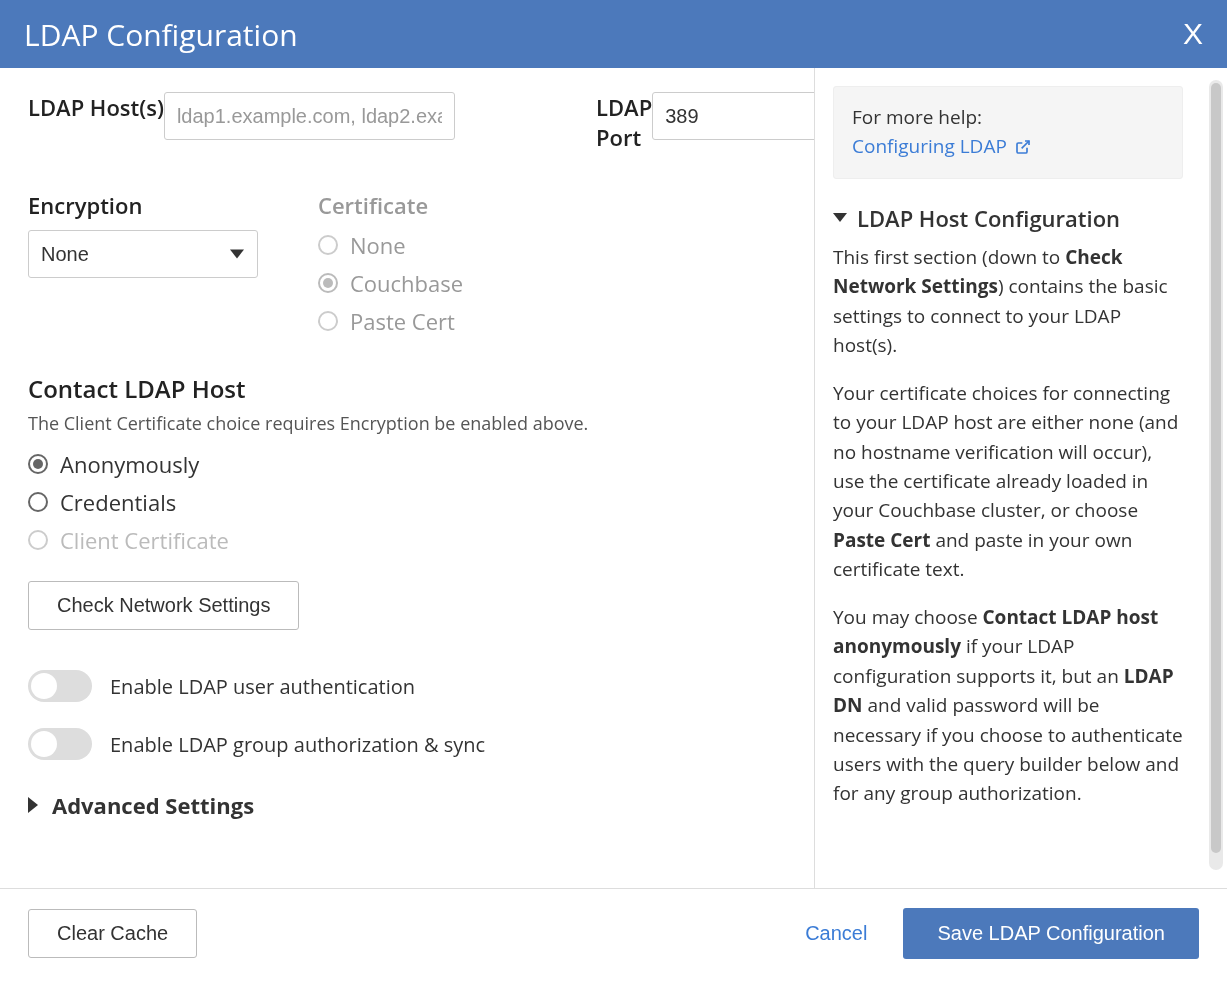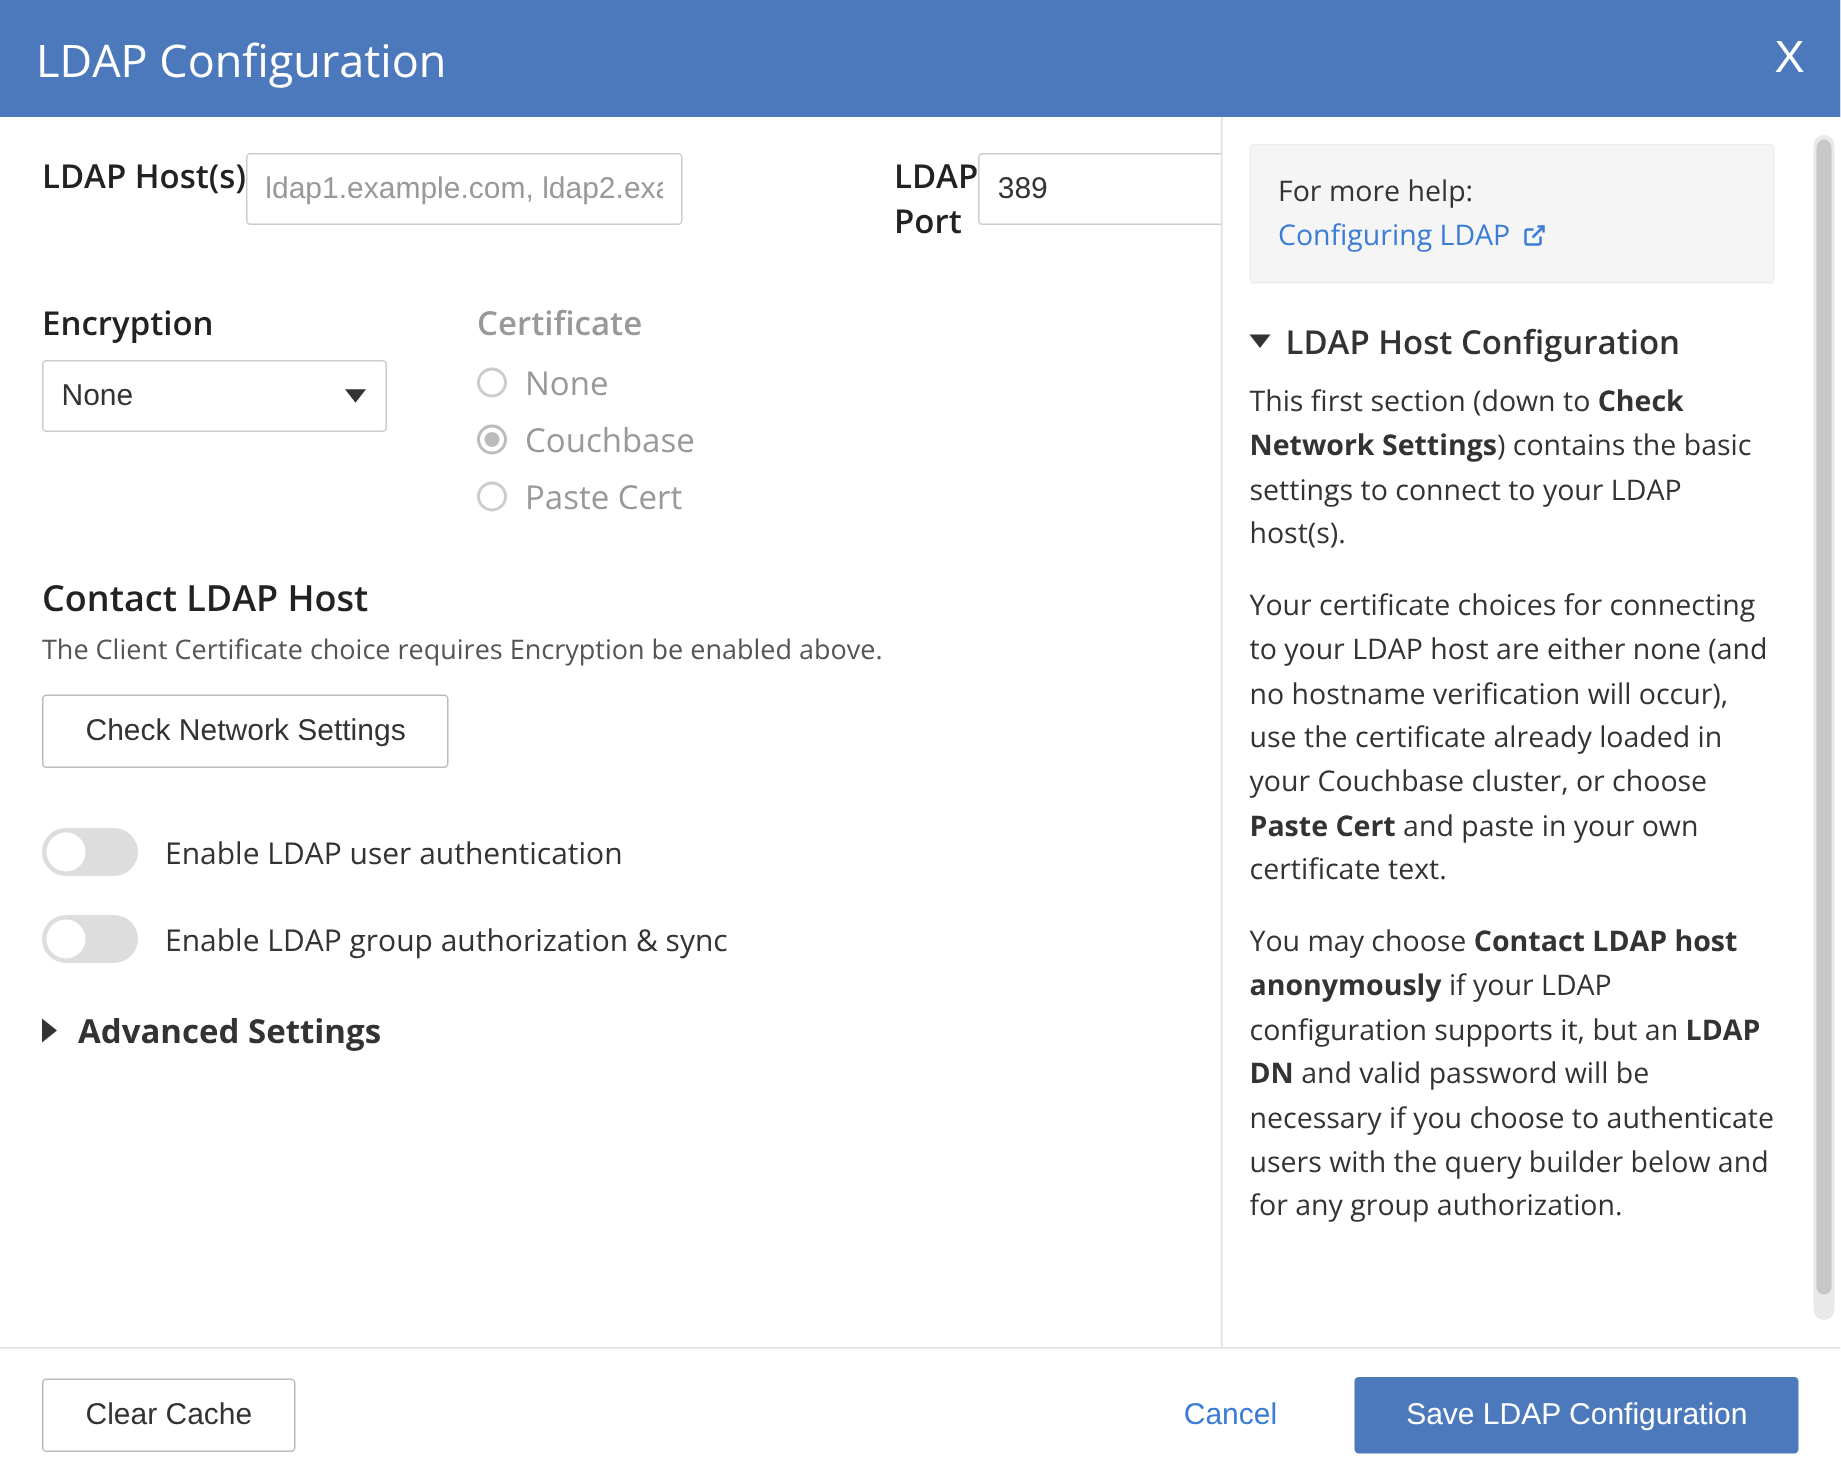--- a/index.html
+++ b/index.html
@@ -11,21 +11,21 @@
   height: 984px;
   overflow: hidden;
 }
 .modal-header {
   background: #4c79bb;
   color: #fff;
   display: flex;
   align-items: center;
   justify-content: space-between;
   padding: 16px 24px;
-  height: 78px;
+  height: 68px;
 }
 .modal-title { font-size: 30px; font-weight: 400; }
 .modal-close {
   font-size: 30px;
   font-weight: 300;
   cursor: pointer;
   font-family: Arial, sans-serif;
 }
 .modal-body {
   display: flex;
@@ -197,21 +197,21 @@
 .clear-btn {
   border: 1px solid #bbb;
   background: #fff;
   padding: 12px 28px;
   color: #333;
   text-align: center;
 }
 .spacer { flex: 1; }
 .cancel-link {
   color: #3b7cd6;
-  margin-right: 52px;
+  margin-right: 36px;
   background: none;
   border: none;
   font-size: 20px;
   cursor: pointer;
 }
 .save-btn {
   background: #4c79bb;
   color: #fff;
   border: none;
   padding: 14px 34px;
@@ -263,20 +263,34 @@
           <span class="radio disabled"></span>
           <span>Paste Cert</span>
         </div>
       </div>
     </div>
 
     <div class="section">
       <div class="section-heading">Contact LDAP Host</div>
       <div class="subtitle">The Client Certificate choice requires Encryption be enabled above.</div>
 
+      <div style="margin-top:14px;">
+        <div class="radio-line">
+          <span class="radio enabled selected"></span>
+          <span>Anonymously</span>
+        </div>
+        <div class="radio-line">
+          <span class="radio enabled"></span>
+          <span>Credentials</span>
+        </div>
+        <div class="radio-line disabled" style="color:#bbb;">
+          <span class="radio disabled"></span>
+          <span>Client Certificate</span>
+        </div>
+      </div>
 
       <button class="check-btn">Check Network Settings</button>
     </div>
 
     <div class="toggle-row" style="margin-top:40px;">
       <div class="toggle"></div>
       <span>Enable LDAP user authentication</span>
     </div>
 
     <div class="toggle-row">

